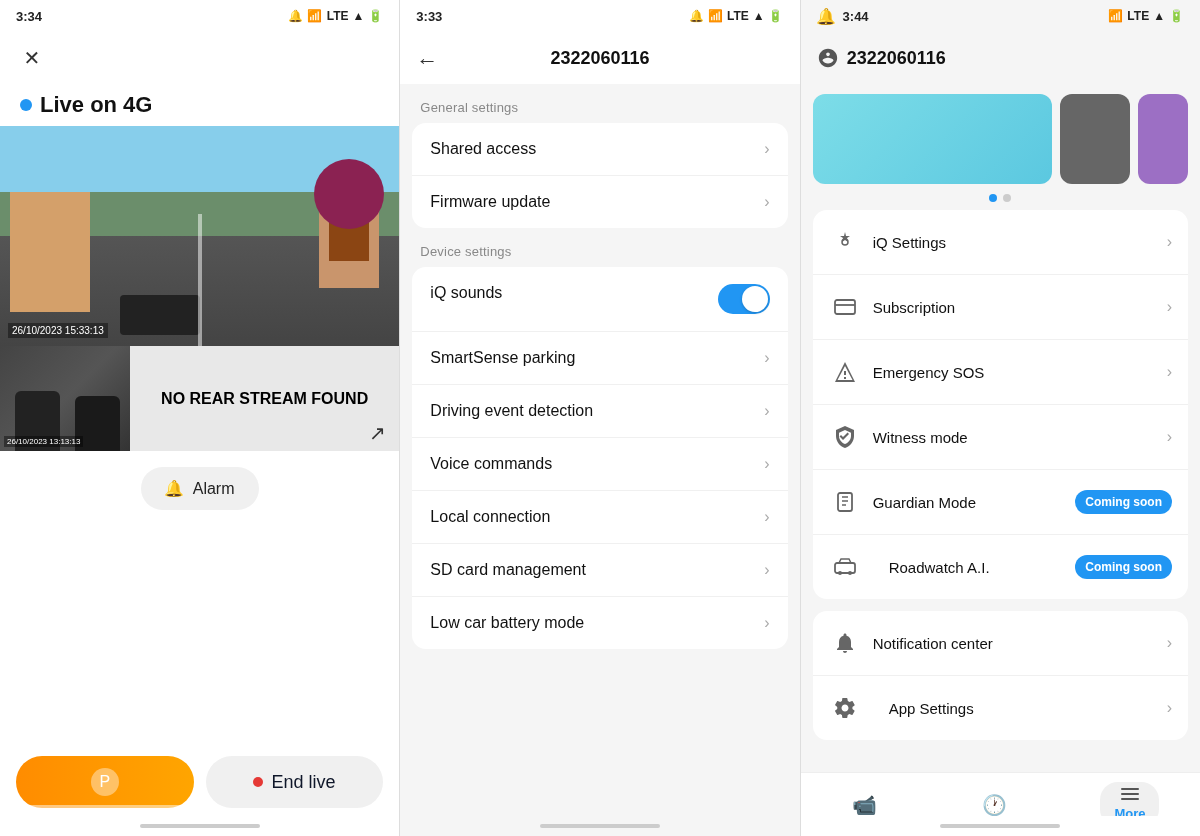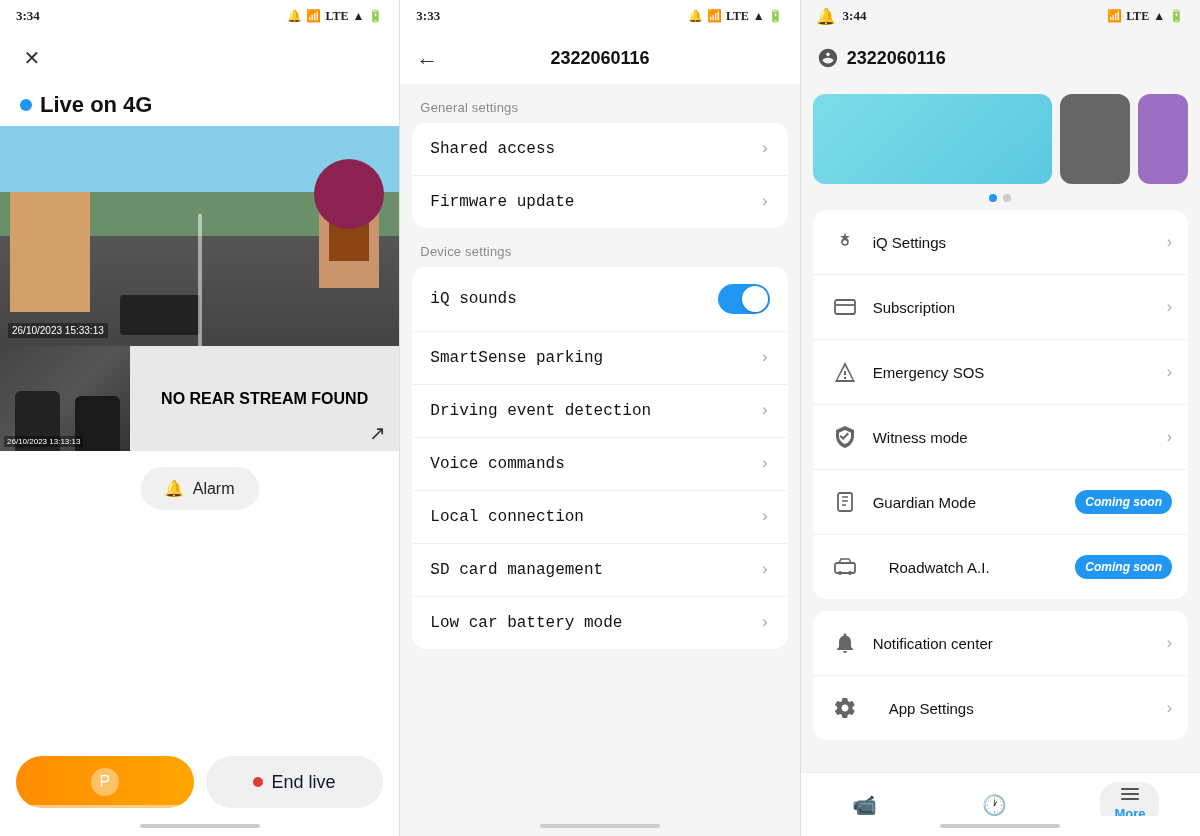--- a/index.html
+++ b/index.html
@@ -23,21 +23,20 @@
     }
     .status-bar {
       height: 32px;
       display: flex;
       align-items: center;
       justify-content: space-between;
       padding: 0 16px;
       font-size: 13px;
       font-weight: 600;
       color: #222;
-      font-family: Liberation Serif, serif;
     }
     .status-right {
       display: flex;
       align-items: center;
       gap: 4px;
       font-size: 12px;
     }
     .panel1 .top-bar {
       height: 52px;
       display: flex;
@@ -352,25 +351,23 @@
       letter-spacing: 0.2px;
     }
     .settings-card {
       background: #fff;
       border-radius: 14px;
       margin: 0 12px;
       overflow: hidden;
     }
     .settings-item {
       display: flex;
-      align-items: center;
       padding: 17px 18px;
       cursor: pointer;
       border-bottom: 1px solid #f0f0f0;
-      font-family: Liberation Mono, monospace;
     }
     .settings-item:last-child {
       border-bottom: none;
     }
     .settings-item-text {
       flex: 1;
       font-size: 16px;
       color: #111;
     }
     .chevron {
@@ -515,21 +512,20 @@
       font-weight: 500;
     }
     .coming-soon-badge {
       background: #2196F3;
       color: #fff;
       font-size: 12px;
       font-weight: 600;
       padding: 5px 10px;
       border-radius: 14px;
       white-space: nowrap;
-      font-style: italic;
     }
     .bottom-nav {
       position: absolute;
       bottom: 0;
       right: 0;
       width: 400px;
       height: 64px;
       background: #fff;
       display: flex;
       align-items: center;

